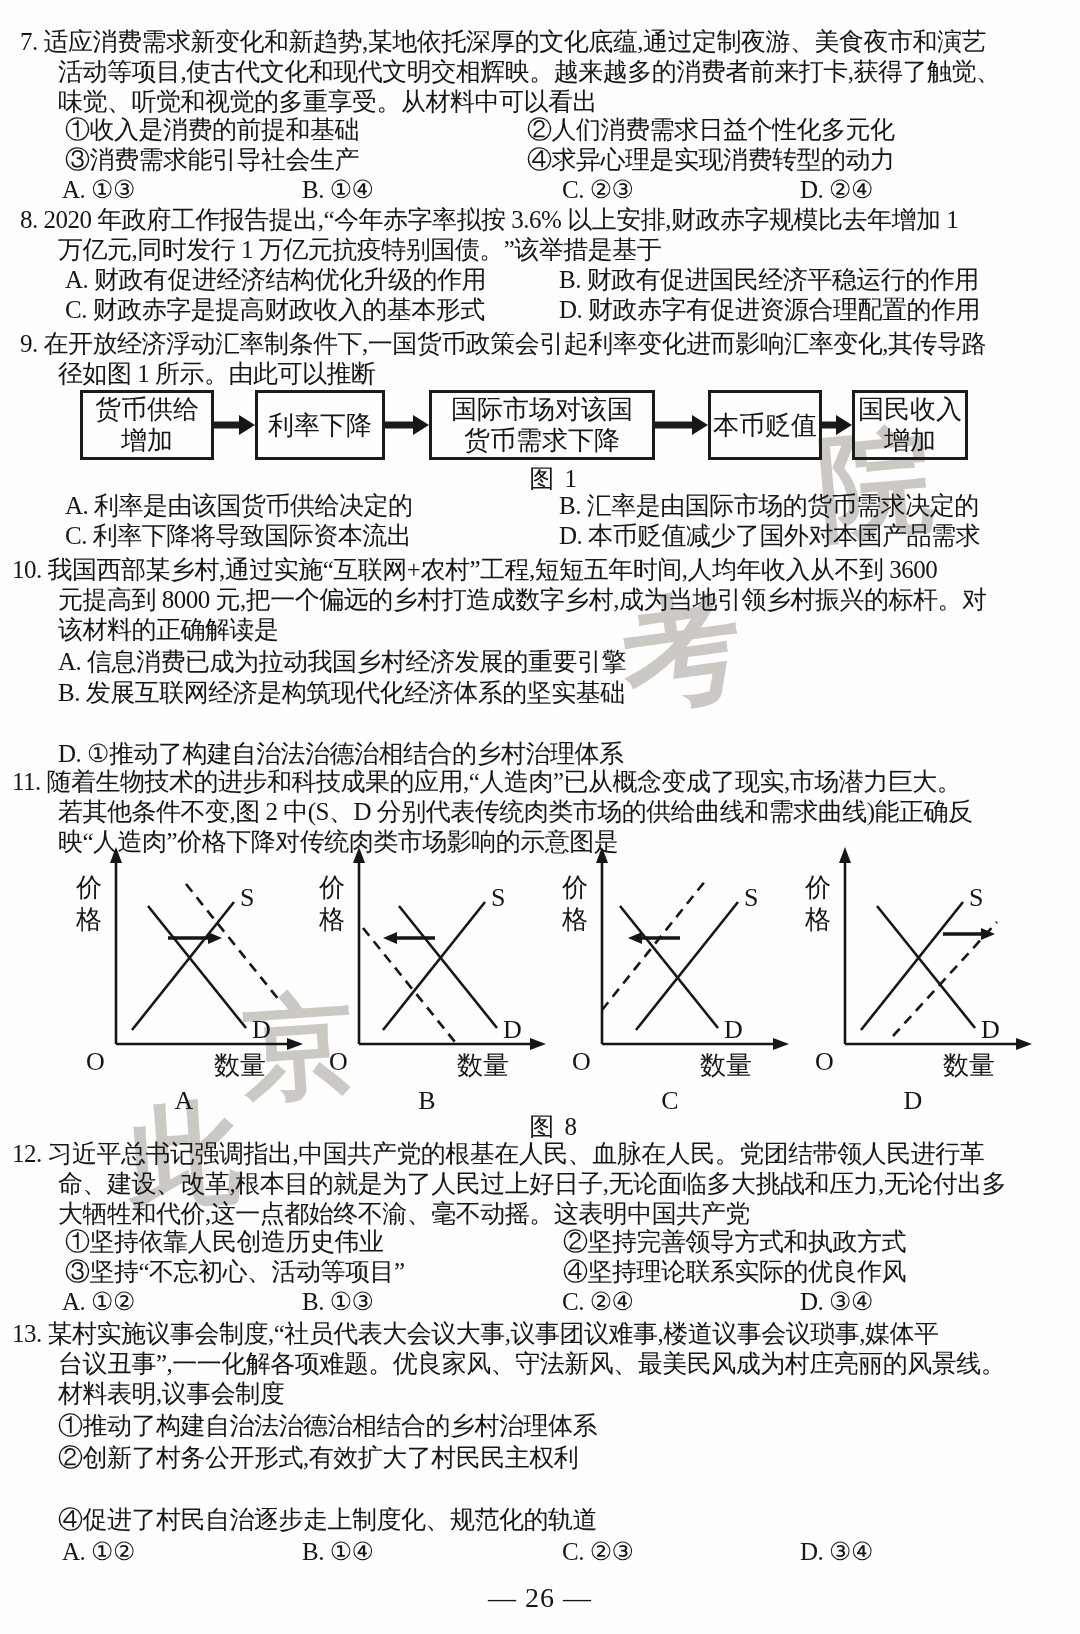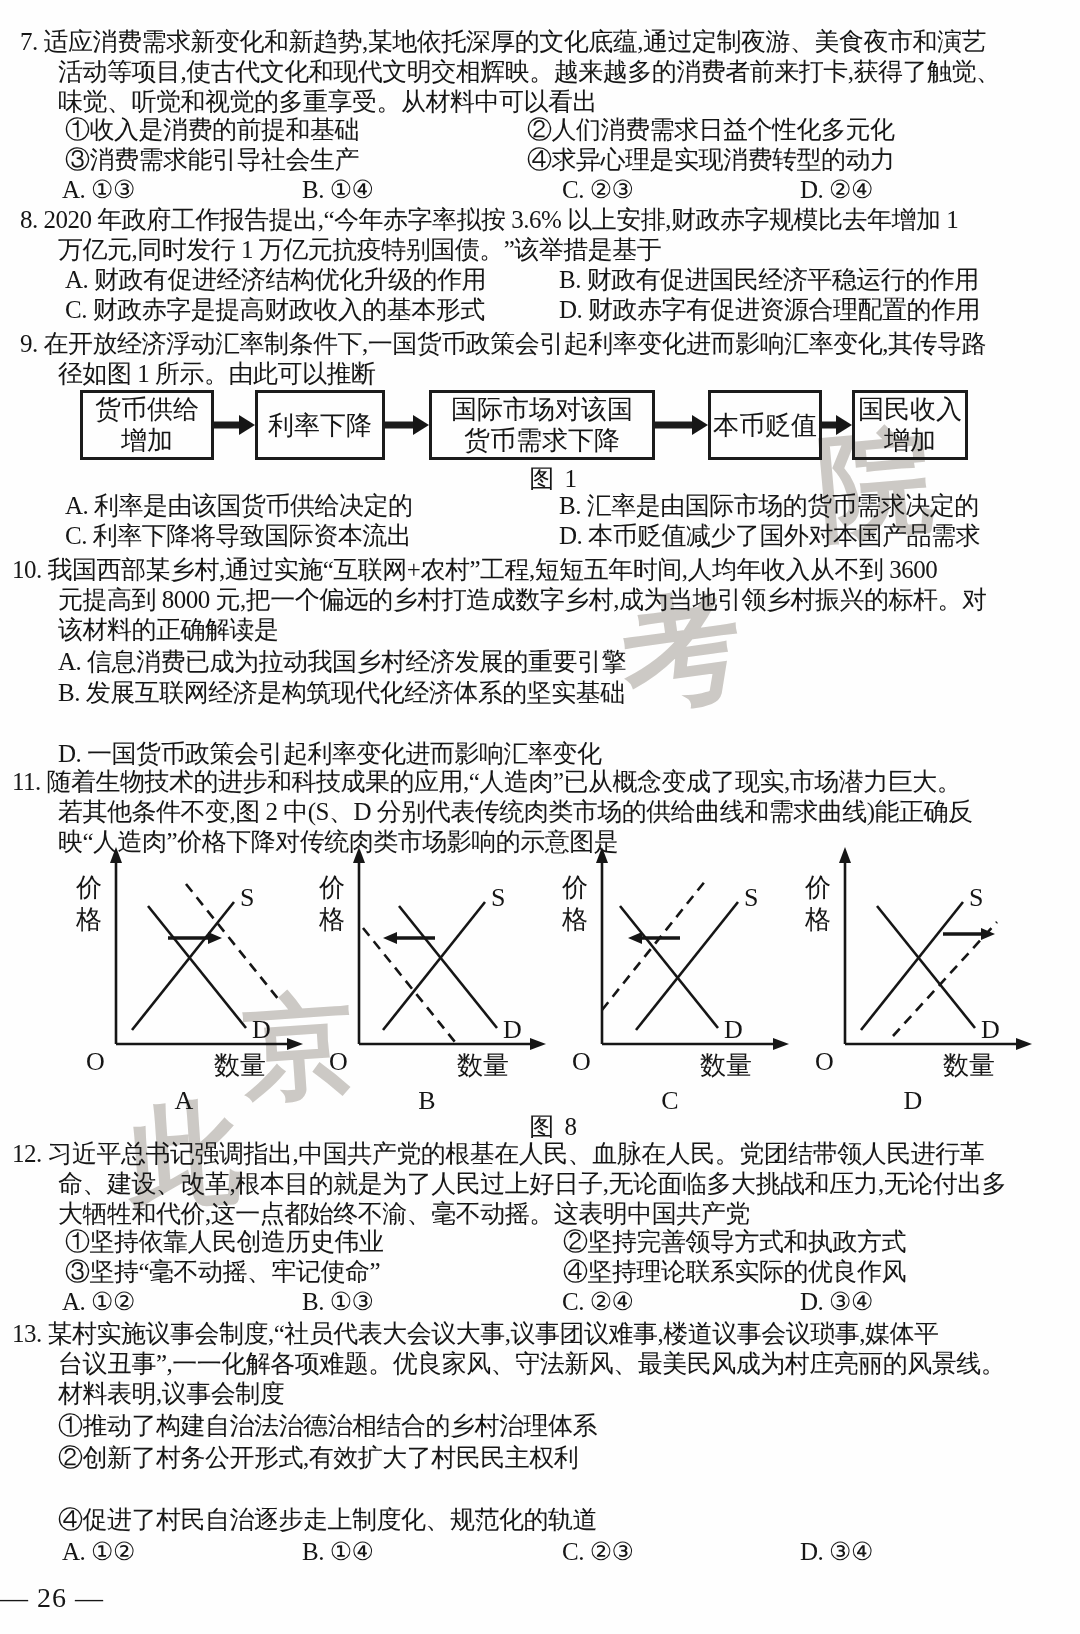--- a/index.html
+++ b/index.html
@@ -22,21 +22,21 @@
   .glabels { position:absolute; top:1086px; left:64px; display:flex; gap:3px; z-index:2; font-size:26px; }
   .glabels span { width:240px; text-align:center; }
   svg text { font-size:25px; fill:#161616; font-family:inherit; letter-spacing:0; }
   svg text.cv { font-size:26px; }
   .ax  { stroke:#161616; stroke-width:2.6; }
   .crv { stroke:#161616; stroke-width:2.6; }
   .dsh { stroke:#161616; stroke-width:2.6; stroke-dasharray:10 7; }
   .sar { stroke:#161616; stroke-width:3.4; }
   .fil { fill:#161616; }
   .wm { position:absolute; z-index:1; color:#a59f97; opacity:0.55; font-weight:bold; line-height:1; }
-  .footer { position:absolute; top:1582px; width:100%; font-size:28px; letter-spacing:1px; z-index:2; }
+  .footer { position:absolute; top:1582px; width:100%; text-align:center; font-size:28px; letter-spacing:1px; z-index:2; }
 </style>
 </head>
 <body>
 
 <div class="page">
 
   <div class="wm" style="left:818px; top:428px; font-size:115px; transform:rotate(-5deg);">院</div>
   <div class="wm" style="left:622px; top:592px; font-size:120px; transform:rotate(-8deg);">考</div>
   <div class="wm" style="left:242px; top:992px; font-size:112px; transform:rotate(-4deg);">京</div>
   <div class="wm" style="left:128px; top:1100px; font-size:112px; transform:rotate(-4deg);">此</div>
@@ -108,21 +108,21 @@
   <div class="r cols" style="top:522px">
     <span class="p1">C. 利率下降将导致国际资本流出</span>
     <span class="p2w">D. 本币贬值减少了国外对本国产品需求</span>
   </div>
 
   <div class="r" style="left:12px; top:556px">10. 我国西部某乡村,通过实施“互联网+农村”工程,短短五年时间,人均年收入从不到 3600</div>
   <div class="r" style="left:58px; top:586px">元提高到 8000 元,把一个偏远的乡村打造成数字乡村,成为当地引领乡村振兴的标杆。对</div>
   <div class="r" style="left:58px; top:616px">该材料的正确解读是</div>
   <div class="r" style="left:58px; top:648px">A. 信息消费已成为拉动我国乡村经济发展的重要引擎</div>
   <div class="r" style="left:58px; top:679px">B. 发展互联网经济是构筑现代化经济体系的坚实基础</div>
-  <div class="r" style="left:58px; top:740px">D. 一国货币政策会引起利率变化进而影响汇率变化</div>
+  <div class="r" style="left:58px; top:740px">D. ①推动了构建自治法治德治相结合的乡村治理体系</div>
 
   <div class="r" style="left:12px; top:768px">11. 随着生物技术的进步和科技成果的应用,“人造肉”已从概念变成了现实,市场潜力巨大。</div>
   <div class="r" style="left:58px; top:798px">若其他条件不变,图 2 中(S、D 分别代表传统肉类市场的供给曲线和需求曲线)能正确反</div>
   <div class="r" style="left:58px; top:828px">映“人造肉”价格下降对传统肉类市场影响的示意图是</div>
 
   <div class="graphs">
 
     <svg width="240" height="234" viewBox="0 0 240 234">
       <line class="ax" x1="52" y1="14" x2="52" y2="200"></line>
       <polygon class="fil" points="52,3 46,19 58,19"></polygon>
@@ -205,21 +205,21 @@
   <div class="caption" style="top:1110px">图 8</div>
 
   <div class="r" style="left:12px; top:1140px">12. 习近平总书记强调指出,中国共产党的根基在人民、血脉在人民。党团结带领人民进行革</div>
   <div class="r" style="left:58px; top:1200px">大牺牲和代价,这一点都始终不渝、毫不动摇。这表明中国共产党</div>
   <div class="r" style="left:58px; top:1170px">命、建设、改革,根本目的就是为了人民过上好日子,无论面临多大挑战和压力,无论付出多</div>
   <div class="r cols" style="top:1228px">
     <span class="p1">①坚持依靠人民创造历史伟业</span>
     <span class="p2x">②坚持完善领导方式和执政方式</span>
   </div>
   <div class="r cols" style="top:1258px">
-    <span class="p1">③坚持“毫不动摇、牢记使命”</span>
+    <span class="p1">③坚持“不忘初心、活动等项目”</span>
     <span class="p2x">④坚持理论联系实际的优良作风</span>
   </div>
   <div class="r cols" style="top:1288px">
     <span class="ca">A. ①②</span>
     <span class="cb">B. ①③</span>
     <span class="cc">C. ②④</span>
     <span class="cd">D. ③④</span>
   </div>
 
   <div class="r" style="left:12px; top:1320px">13. 某村实施议事会制度,“社员代表大会议大事,议事团议难事,楼道议事会议琐事,媒体平</div>

